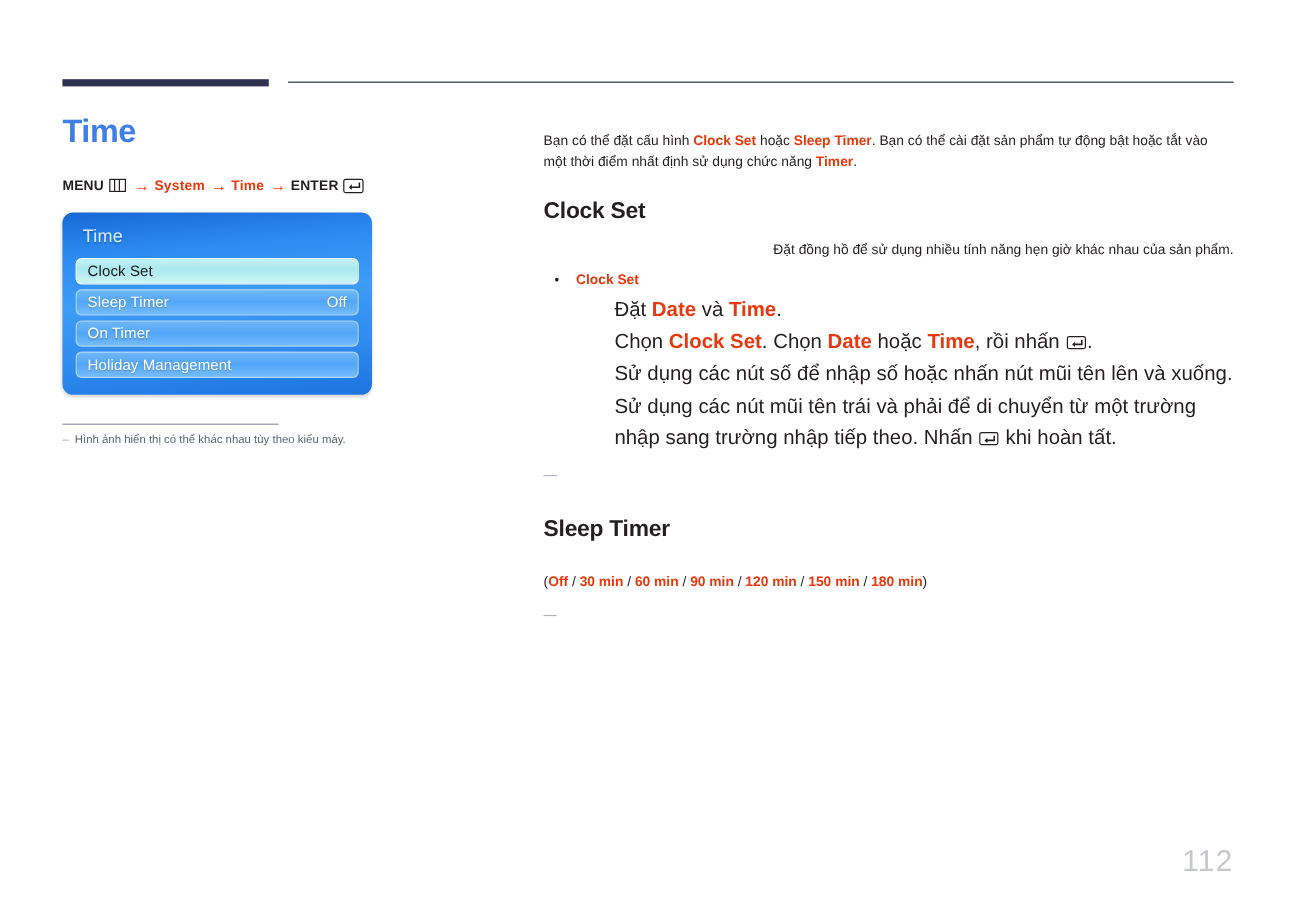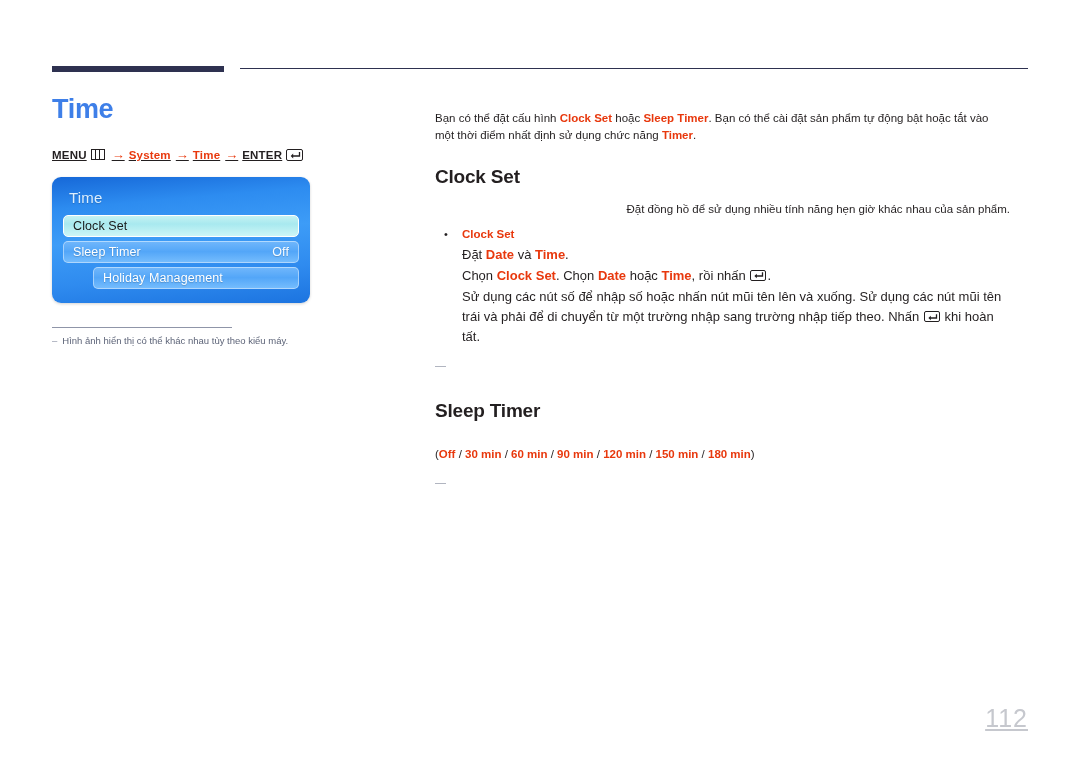--- a/index.html
+++ b/index.html
@@ -48,21 +48,20 @@
   .menu-path {
     font-size: 11.5px;
     font-weight: bold;
     color: #231f20;
     white-space: nowrap;
     display: flex;
     align-items: center;
     gap: 0px;
     margin-bottom: 14px;
     height: 16px;
-    text-decoration: underline;
   }
   .menu-path .word { letter-spacing: 0.2px; }
   .menu-path .red { color: #e8380d; }
   .menu-path .arrow {
     color: #e8380d;
     font-size: 13px;
     margin: 0 4px 0 5px;
     font-weight: normal;
   }
   .icon-menu {
@@ -118,21 +117,21 @@
     justify-content: space-between;
     padding: 0 9px;
     margin-bottom: 4px;
     font-size: 12.5px;
     color: #ffffff;
     background: linear-gradient(180deg, #6fb6fb 0%, #53a6f8 48%, #74bcfd 100%);
     border: 1px solid rgba(255,255,255,0.45);
     text-shadow: 0 1px 1px rgba(0,0,0,0.20);
     letter-spacing: 0.1px;
   }
-  .osd-row:last-child { margin-bottom: 0; margin-left: 30px; }
+  .osd-row:last-child { margin-bottom: 0; }
   .osd-row.selected {
     background: linear-gradient(180deg, #c5f2f3 0%, #a8e9ef 40%, #cdf6f6 100%);
     color: #1a1a1a;
     text-shadow: none;
     border: 1px solid #ffffff;
   }
   .osd-row .val { opacity: 0.95; }
 
   
   .left-note-rule {
@@ -145,21 +144,21 @@
     color: #5d6478;
     display: flex;
     gap: 5px;
     line-height: 1.4;
   }
   .left-note .dash { color: #8f95a8; }
 
   
   .right-col {
     position: absolute;
-    left: 435px; top: 98px;
+    left: 453px; top: 98px;
     width: 575px;
   }
   .intro {
     font-size: 11.5px;
     line-height: 1.55;
     color: #231f20;
     margin-bottom: 21px;
   }
   .red { color: #e8380d; font-weight: bold; }
 
@@ -193,24 +192,25 @@
     line-height: 1.55;
   }
   .bullet .btxt { flex: 1 1 auto; }
   .bullet .blabel {
     color: #e8380d;
     font-weight: bold;
     font-size: 11.5px;
     line-height: 1.55;
   }
   .bullet .bline {
-    font-size: 13px;
+    font-size: 17px;
     line-height: 1.55;
     color: #231f20;
     margin-top: 1px;
+    margin-left: 32px;
   }
 
   .note {
     display: flex;
     gap: 0px;
     margin-top: 10px;
     font-size: 10.5px;
     color: #6b7180;
     line-height: 1.5;
   }
@@ -245,21 +245,20 @@
   .note .ienter { border-color: #6b7180; }
 
   
   .page-num {
     position: absolute;
     right: 52px; bottom: 30px;
     font-size: 25px;
     color: #c6c8ce;
     letter-spacing: 1px;
     font-weight: normal;
-    text-decoration: underline;
   }
 </style>
 </head>
 <body>
 
 <div class="rule-bar"></div>
 <div class="rule-line"></div>
 
 <div class="left-col">
 
@@ -287,20 +286,24 @@
 
     <div class="osd-row selected">
       <span>Clock Set</span>
       <span class="val"></span>
     </div>
     <div class="osd-row">
       <span>Sleep Timer</span>
       <span class="val">Off</span>
     </div>
     <div class="osd-row">
+      <span>On Timer</span>
+      <span class="val"></span>
+    </div>
+    <div class="osd-row">
       <span>Holiday Management</span>
       <span class="val"></span>
     </div>
   </div>
 
   <div class="left-note-rule"></div>
   <div class="left-note">
     <span class="dash">–</span>
     <span>Hình ảnh hiển thị có thể khác nhau tùy theo kiểu máy.</span>
   </div>

